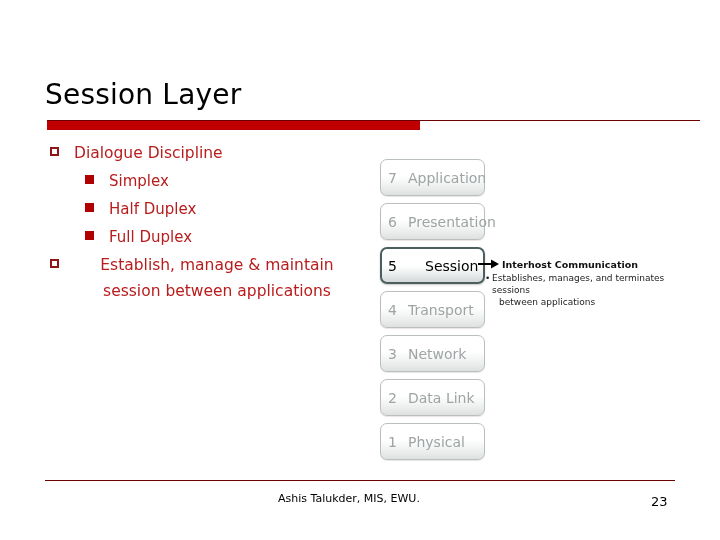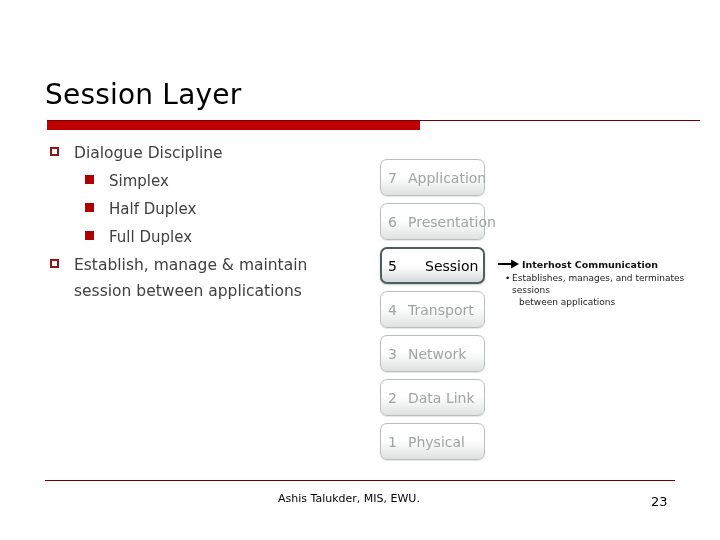--- a/index.html
+++ b/index.html
@@ -88,21 +88,22 @@
   .sq-filled {
     width: 9px;
     height: 9px;
     background: #b00000;
     display: block;
   }
 
   .btext {
     font-size: 15.5px;
     line-height: 26px;
-    color: #404040;
+    color: #b91c1c;
+    text-align: center;
   }
   .lvl2 .btext { font-size: 15px; }
 
   
   .osi-panel {
     position: absolute;
     left: 358px;
     top: 143px;
     width: 342px;
     height: 332px;
@@ -147,21 +148,21 @@
     color: #000000;
     background: linear-gradient(to bottom, #ffffff 0%, #ffffff 50%, #eceeee 75%, #d4d8d8 100%);
     box-shadow: 0 1px 2px rgba(0,0,0,0.22);
   }
   .layer-box.active .num { padding-left: 6px; }
   .layer-box .lname.pad { padding-left: 6px; margin-left: 11px; }
 
   
   .callout {
     position: absolute;
-    left: 140px;
+    left: 120px;
     top: 115px;
     width: 212px;
   }
   .arrow-row {
     display: flex;
     align-items: center;
   }
   .arrow-svg { flex: 0 0 auto; display: block; }
   .callout-head {
     font-size: 9.5px;

